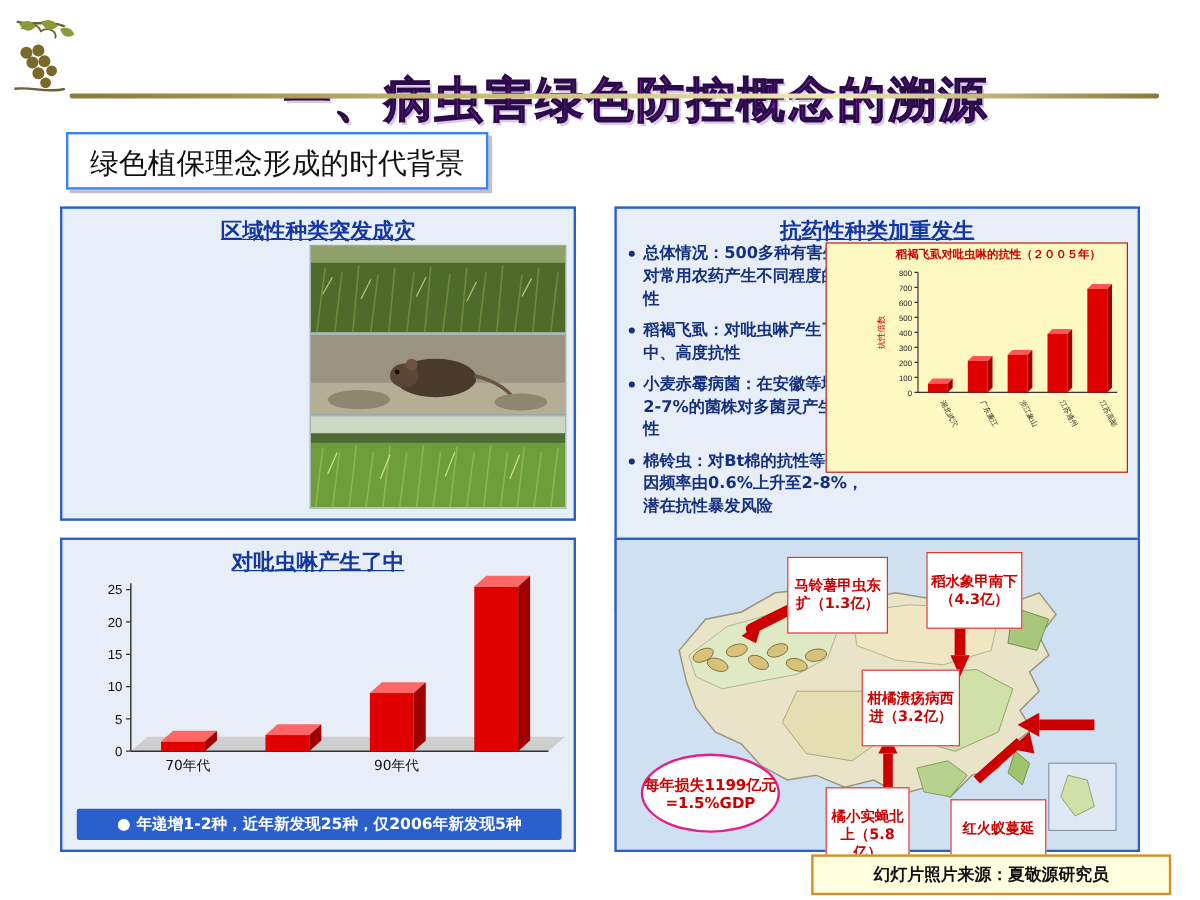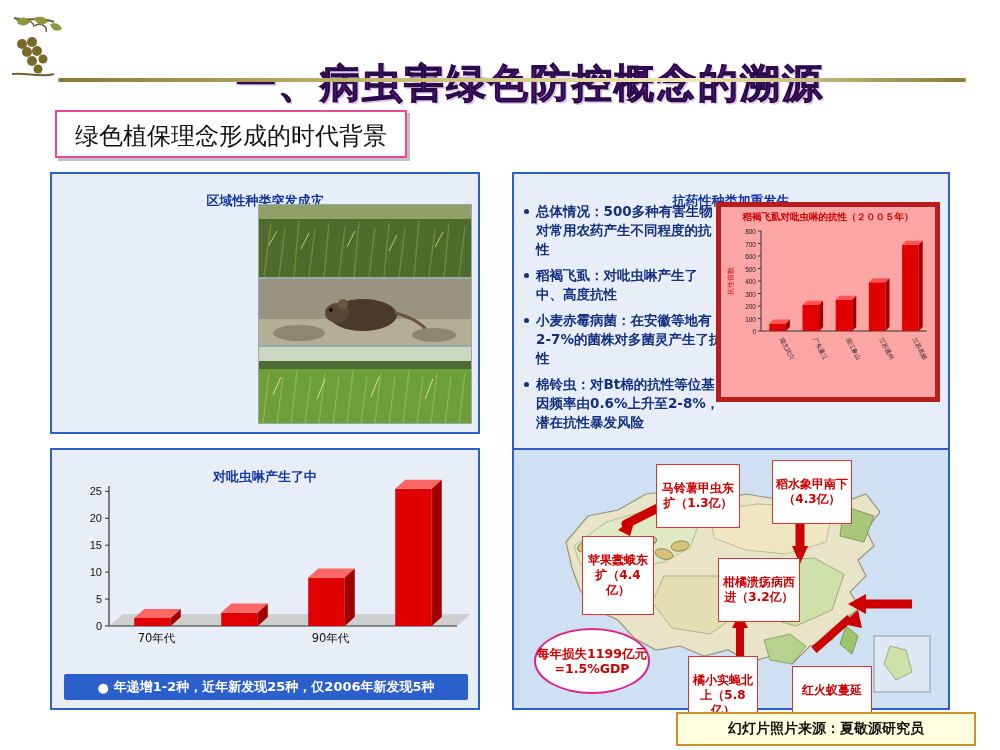--- a/index.html
+++ b/index.html
@@ -28,38 +28,39 @@
     background:linear-gradient(to right,#8a7a3a,#cbbd7a 40%,#efe8b8 70%,#8a7a3a);
     border-radius:2px;
   }
   .vine{
     position:absolute;left:10px;top:14px;width:60px;height:68px;
   }
   
   .subtitle-box{
     position:absolute;left:55px;top:110px;
     padding:8px 18px 4px 18px;
-    border:2px solid #ec4899;
+    border:2px solid #3b82f6;
     background:#ffffff;
     font-family:"DejaVu Sans","Liberation Sans",sans-serif;
     font-size:24px;color:#111;
     box-shadow:3px 3px 0 rgba(120,120,120,.45);
   }
   
   .panel{
     position:absolute;
     background:#e8eef8;
     border:2px solid #2b5fcb;
     box-sizing:border-box;
   }
   .panel-title{
     text-align:center;
     font-family:"DejaVu Sans","Liberation Sans",sans-serif;
-    font-size:13px;font-weight:bold;color:#1537a0;
-    padding-top:18px;
+    font-size:18px;font-weight:bold;color:#1537a0;
+    padding-top:6px;
+    text-decoration:underline;
   }
   .bullets{
     font-family:"DejaVu Sans","Liberation Sans",sans-serif;
     font-size:13.5px;color:#14307f;font-weight:bold;
     line-height:19px;
   }
   .bullets li{margin-bottom:7px;list-style:none;position:relative;padding-left:12px;}
   .bullets li:before{
     content:"";position:absolute;left:0;top:7px;width:5px;height:5px;
     border-radius:50%;background:#14307f;
@@ -68,21 +69,21 @@
   
   #panel-a{left:50px;top:172px;width:430px;height:262px;}
   #panel-a .bullets{position:absolute;left:10px;top:28px;width:190px;}
   .photo-stack{position:absolute;right:8px;top:30px;width:212px;height:218px;}
   .photo{width:212px;position:absolute;left:0;border:1px solid #9aa;}
   
   #panel-b{left:512px;top:172px;width:438px;height:338px;}
   #panel-b .bullets{position:absolute;left:10px;top:28px;width:200px;}
   .chartbox{
     position:absolute;right:8px;top:28px;width:214px;height:190px;
-    background:#fca5a5;border:5px solid #b91c1c;
+    background:#fef9c3;border:1px solid #b91c1c;padding-left:36px;
   }
   .chartbox .ct{
     text-align:center;font-size:9.5px;font-weight:bold;color:#c00;
     font-family:"DejaVu Sans","Liberation Sans",sans-serif;
     line-height:12px;padding-top:4px;
   }
   
   #panel-c{left:50px;top:448px;width:430px;height:262px;}
   
   #panel-d{left:512px;top:448px;width:438px;height:262px;background:#cfe0f2;}
@@ -373,21 +374,20 @@
       <ellipse cx="100" cy="92" rx="9" ry="5" transform="rotate(-15 100 92)"></ellipse>
       <ellipse cx="118" cy="102" rx="9" ry="5" transform="rotate(25 118 102)"></ellipse>
       <ellipse cx="134" cy="92" rx="9" ry="5" transform="rotate(-20 134 92)"></ellipse>
       <ellipse cx="150" cy="104" rx="9" ry="5" transform="rotate(15 150 104)"></ellipse>
       <ellipse cx="166" cy="96" rx="9" ry="5" transform="rotate(-10 166 96)"></ellipse>
     </g>
   </svg>
 
   <div class="mlabel" style="left:142px;top:14px;width:76px;">马铃薯甲虫东扩（1.3亿）</div>
   <div class="mlabel" style="left:258px;top:10px;width:72px;">稻水象甲南下（4.3亿）</div>
-  <div class="mlabel" style="left:68px;top:86px;width:64px;">苹果蠹蛾东扩（4.4亿）</div>
   <div class="mlabel" style="left:204px;top:108px;width:74px;">柑橘溃疡病西进（3.2亿）</div>
   <div class="mlabel" style="left:174px;top:206px;width:62px;">橘小实蝇北上（5.8亿）</div>
   <div class="mlabel" style="left:278px;top:216px;width:72px;">红火蚁蔓延</div>
 
   <div class="loss-oval">每年损失1199亿元=1.5%GDP</div>
 </div>
 
 <div class="footnote">幻灯片照片来源：夏敬源研究员</div>
 
 </body></html>

